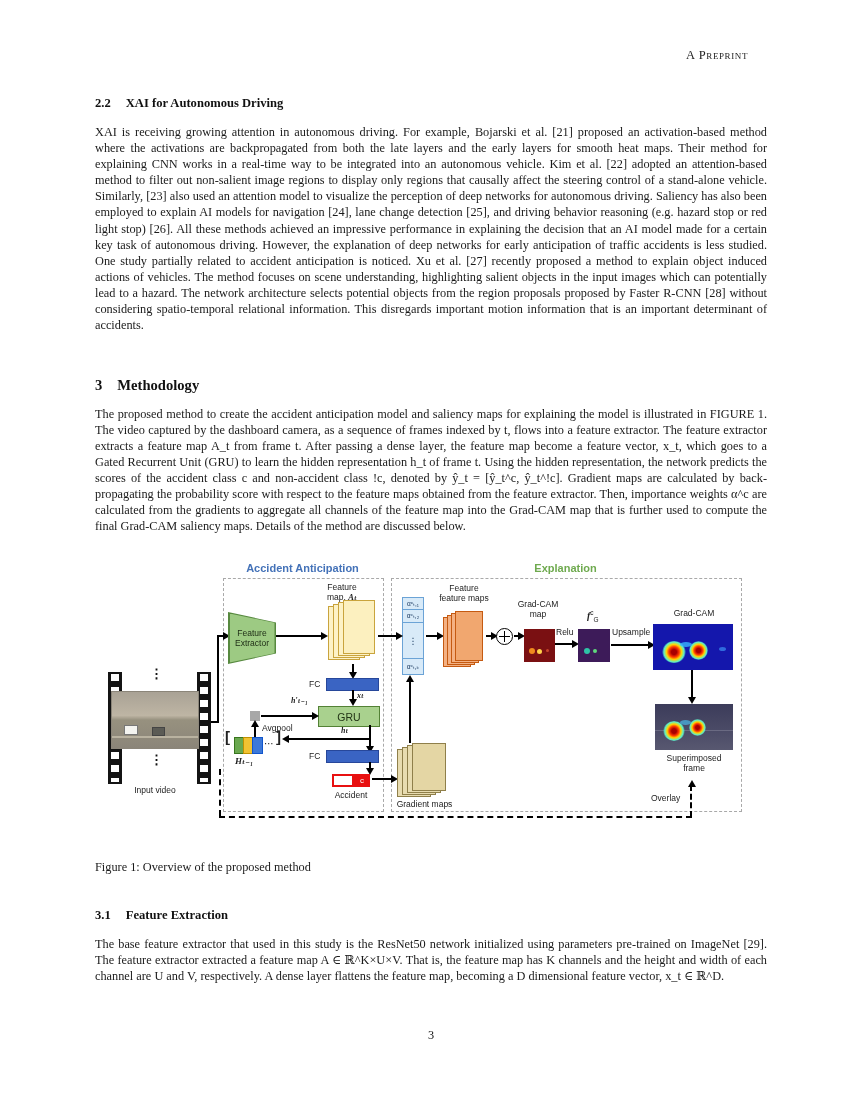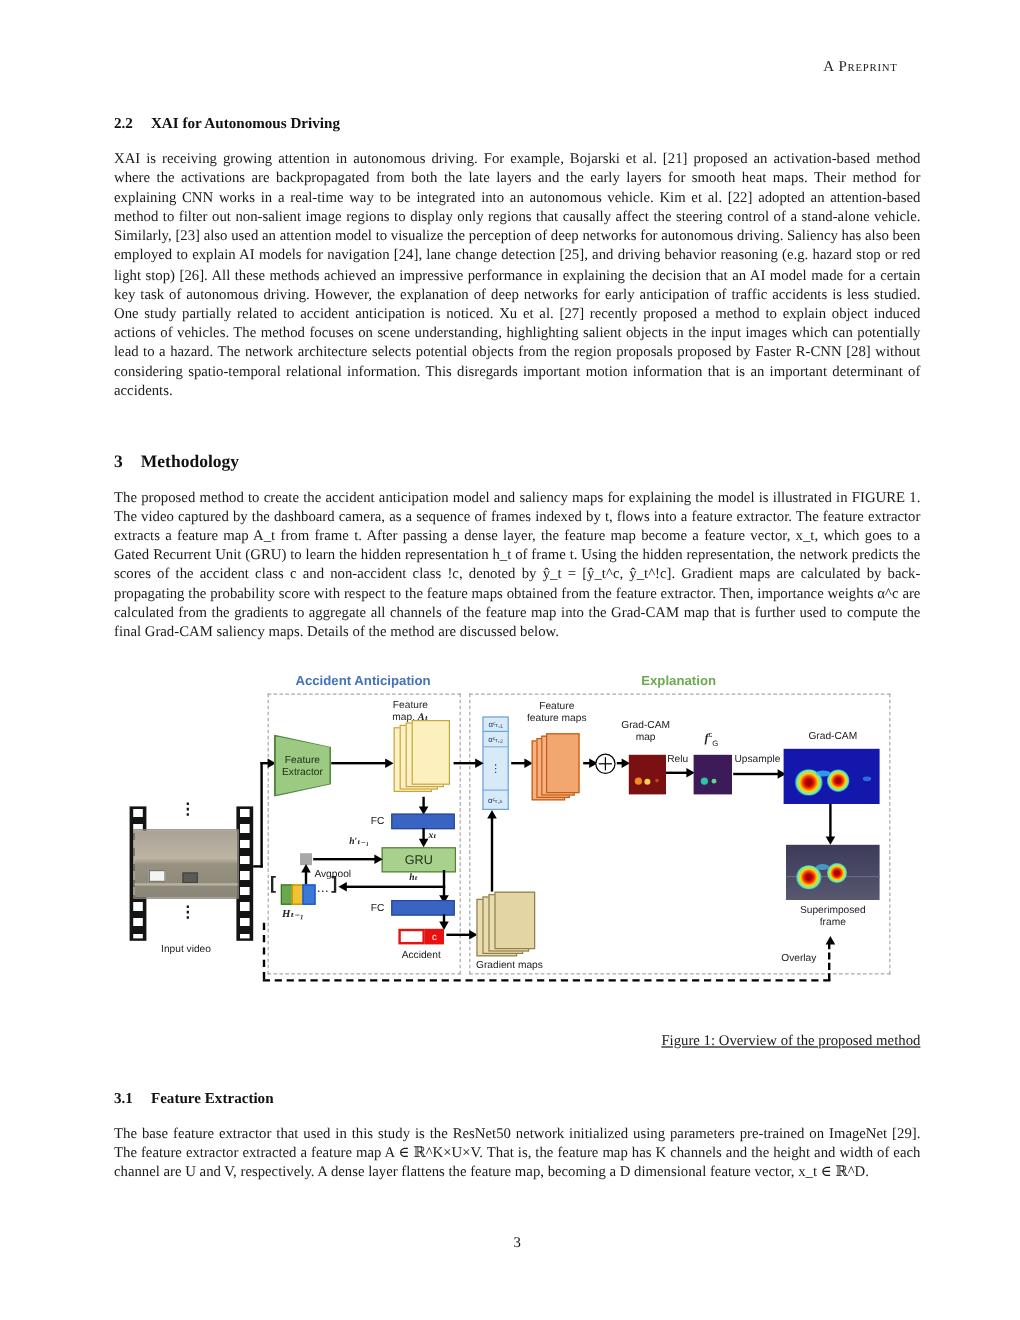--- a/index.html
+++ b/index.html
@@ -4,21 +4,21 @@
 <style>
   html,body{margin:0;padding:0;background:#fff;}
   .page{position:relative;width:836px;height:1100px;background:#ffffff;overflow:hidden;
         font-family:"Liberation Serif","DejaVu Serif",serif;color:#111;}
   .abs{position:absolute;}
   .runhead{font-variant:small-caps;font-size:12.5px;letter-spacing:.6px;color:#222;}
   .h2{font-weight:bold;font-size:12.6px;}
   .h1{font-weight:bold;font-size:14.6px;}
   .h2 .num,.h1 .num{margin-right:15px;text-align:right;}
   .para{width:672px;font-size:12.3px;line-height:16.1px;text-align:justify;color:#1a1a1a;}
-  .caption{width:672px;text-align:right;font-size:12.3px;color:#1a1a1a;text-decoration:underline;}
+  .caption{width:672px;text-align:left;font-size:12.3px;color:#1a1a1a;}
   .pageno{width:672px;text-align:center;font-size:12.3px;}
   
   .fig{position:absolute;left:95px;top:565px;width:672px;height:272px;}
   .lbl{position:absolute;font-family:"Liberation Sans","DejaVu Sans",sans-serif;font-size:8.5px;
        color:#222;white-space:nowrap;line-height:10px;}
   .lbl.c{text-align:center;white-space:normal;}
   .seclab{position:absolute;font-family:"Liberation Sans","DejaVu Sans",sans-serif;font-weight:bold;
           font-size:11px;text-align:center;}
   .dbox{position:absolute;border:1px dashed #a9a9a9;}
   .hl{position:absolute;height:2px;background:#000;}

